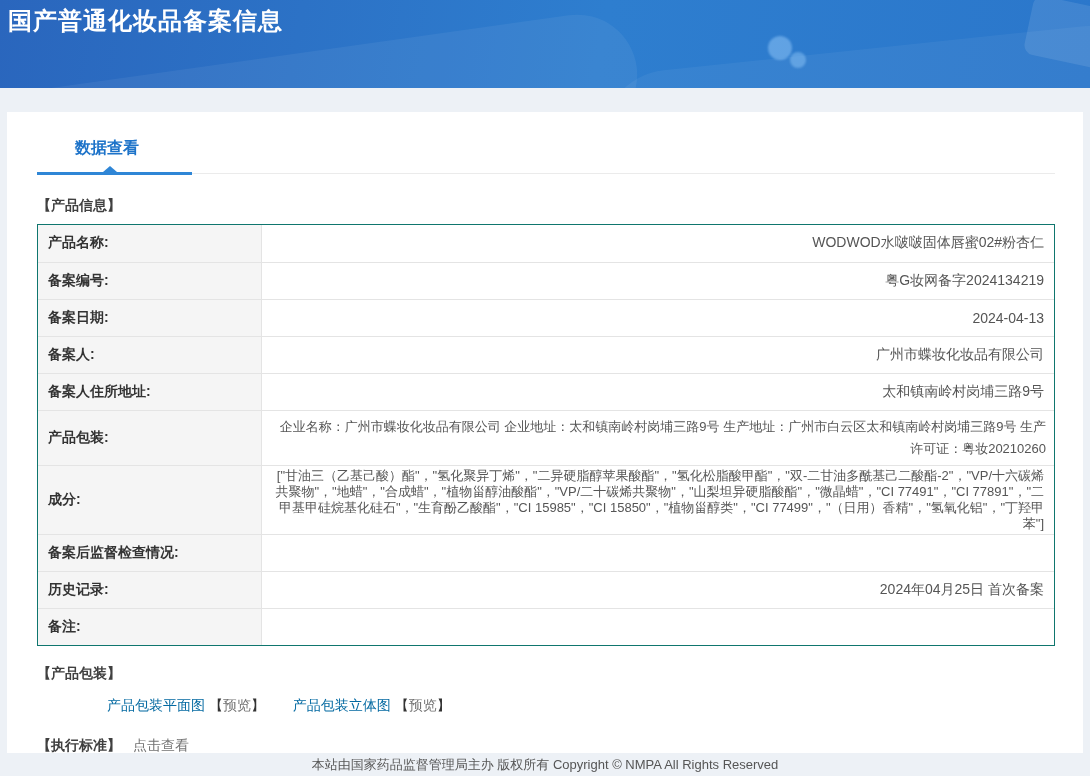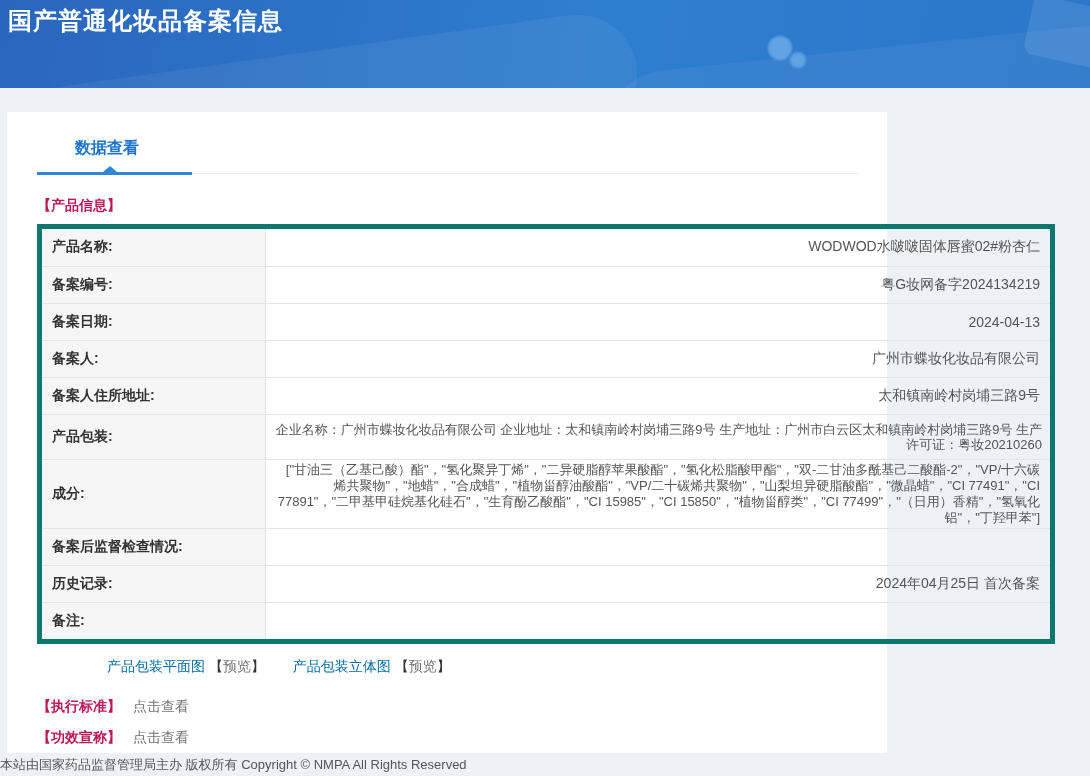--- a/index.html
+++ b/index.html
@@ -36,21 +36,21 @@
   .deco-dot1 {
     position:absolute; left:768px; top:36px; width:24px; height:24px; border-radius:50%;
     background:rgba(140,195,245,0.55); filter:blur(1px);
   }
   .deco-dot2 {
     position:absolute; left:790px; top:52px; width:16px; height:16px; border-radius:50%;
     background:rgba(140,195,245,0.50); filter:blur(1px);
   }
   
   .card {
-    position:absolute; left:7px; top:112px; width:880px; height:641px;
+    position:absolute; left:7px; top:112px; width:1076px; height:641px;
     background:#ffffff;
     padding:0 28px 0 30px;
   }
   
   .tabbar { margin-top:26px; }
   .tab {
     display:inline-block; margin-left:38px; padding-bottom:13px;
     color:#1d73c9; font-size:16px; font-weight:bold; cursor:pointer;
   }
   .tabline { position:relative; height:3px; }
@@ -59,58 +59,58 @@
   }
   .tabline .active {
     position:absolute; left:0; top:0; width:155px; height:3px; background:#2f86d6;
   }
   .tabline .caret {
     position:absolute; left:66px; top:-6px; width:0; height:0;
     border-left:7px solid transparent; border-right:7px solid transparent;
     border-bottom:6px solid #2f86d6;
   }
   
-  .section-title { font-size:14px; font-weight:bold; color:#be185d; }
+  .section-title { font-size:14px; font-weight:bold; color:#404040; }
   .pi-title { margin:22px 0 9px 0; }
   
-  .tablewrap { border:5px solid #0f766e; width:1018px; }
+  .tablewrap { border:1px solid #0f766e; width:1018px; }
   table.info { border-collapse:collapse; width:100%; table-layout:fixed; }
   table.info td { vertical-align:middle; }
   td.lbl {
     width:223px; background:#f5f5f5;
     border-right:1px solid #e4e4e4;
     font-size:14px; font-weight:bold; color:#333333;
     padding:0 10px;
   }
   td.val {
     font-size:14px; color:#555555;
     padding:0 10px;
     text-align:right;
   }
   tr.r { height:37px; border-bottom:1px solid #e4e4e4; }
   tr.r:last-child { border-bottom:none; }
   tr.r-2line  { height:45px; }
-  tr.r-2line  td.val { font-size:13px; line-height:15px; padding:5px 8px; }
+  tr.r-2line  td.val { font-size:13px; line-height:22px; padding:5px 8px; }
   tr.r-3line  { height:50px; }
   tr.r-3line  td.val { font-size:13px; line-height:16px; padding:2px 10px; }
   
   .pkg-title { margin:19px 0 0 0; }
   .pkg-row { margin:14px 0 0 70px; font-size:14px; color:#333333; }
   .pkg-label { color:#0369a1; }
   .pkg-stereo { margin-left:24px; }
   .bracket { color:#333333; }
   a.link { color:#737373; text-decoration:none; cursor:pointer; }
   .std-row { margin:22px 0 12px 0; font-size:14px; }
   .std-row .section-title { display:inline; }
   .std-row a.link { margin-left:8px; }
   .eff-row { margin:13px 0 0 0; }
   
   .footer {
     position:absolute; left:0; bottom:0; width:1090px; height:23px;
-    background:#edf1f6; 
+    background:#edf1f6; text-align:center;
   }
   .footer span { font-size:13px; color:#555555; line-height:24px; }
 </style>
 </head>
 <body>
 
 <div class="header">
   <div class="deco-band1"></div>
   <div class="deco-band2"></div>
   <div class="deco-sq"></div>
@@ -172,20 +172,21 @@
           <td class="val">2024年04月25日 首次备案</td>
         </tr>
         <tr class="r">
           <td class="lbl">备注:</td>
           <td class="val"></td>
         </tr>
       </tbody>
     </table>
   </div>
 
+  <div class="section-title pkg-title">【产品包装】</div>
 
   <div class="pkg-row">
     <span class="pkg-label">产品包装平面图</span>
     <span class="bracket">【</span><a class="link">预览</a><span class="bracket">】</span>
     <span class="pkg-label pkg-stereo">产品包装立体图</span>
     <span class="bracket">【</span><a class="link">预览</a><span class="bracket">】</span>
   </div>
 
   <div class="std-row">
     <span class="section-title">【执行标准】</span>

